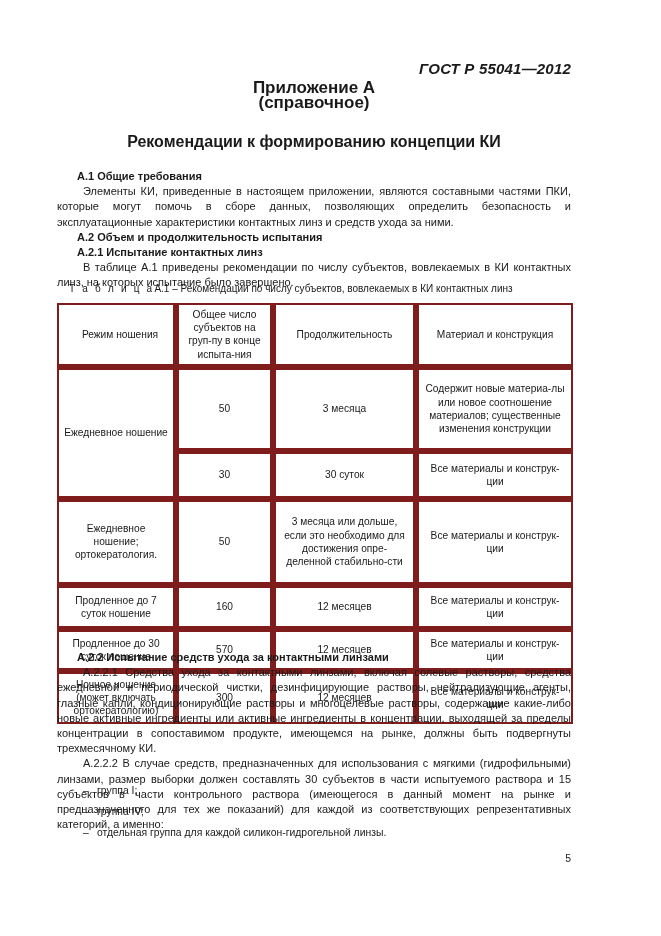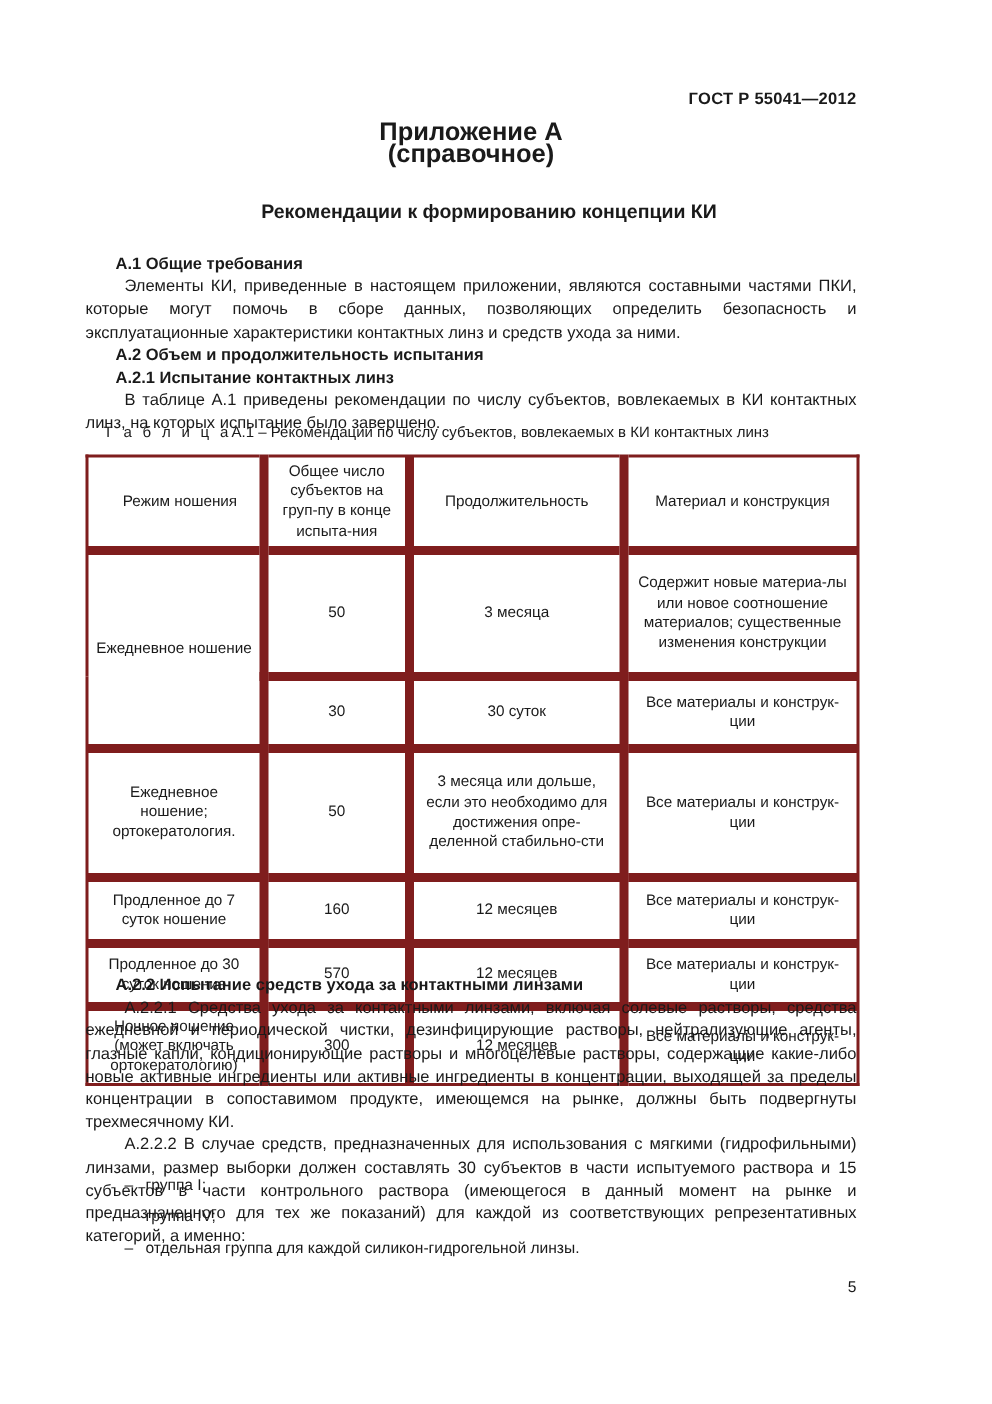--- a/index.html
+++ b/index.html
@@ -24,46 +24,47 @@
     left: 57px;
     top: 0;
     width: 514px;
   }
 
   
   .doc-header {
     position: absolute;
     top: 60px;
     right: 0;
-    font-size: 11px;
+    font-size: 15px;
     font-weight: bold;
     letter-spacing: 0.2px;
     white-space: nowrap;
+    font-style: italic;
   }
 
   
   .annex-title {
     position: absolute;
     top: 80px;
     left: 0;
     width: 514px;
     text-align: center;
     font-size: 17px;
     font-weight: bold;
     line-height: 15px;
   }
   .annex-title .line2 { font-weight: bold; }
 
   .main-title {
     position: absolute;
     top: 133px;
-    left: 12px;
+    left: 0;
     width: 514px;
     text-align: center;
-    font-size: 13px;
+    font-size: 16px;
     font-weight: bold;
   }
 
   
   .body-block {
     position: absolute;
     left: 0;
     width: 514px;
     font-size: 11px;
     line-height: 15.2px;

